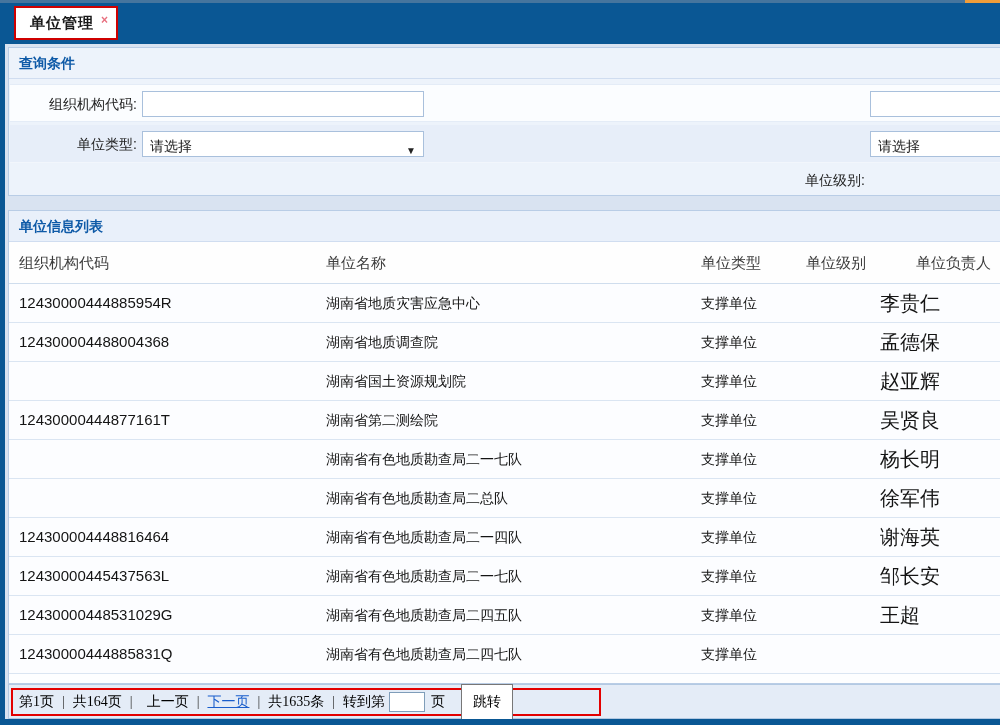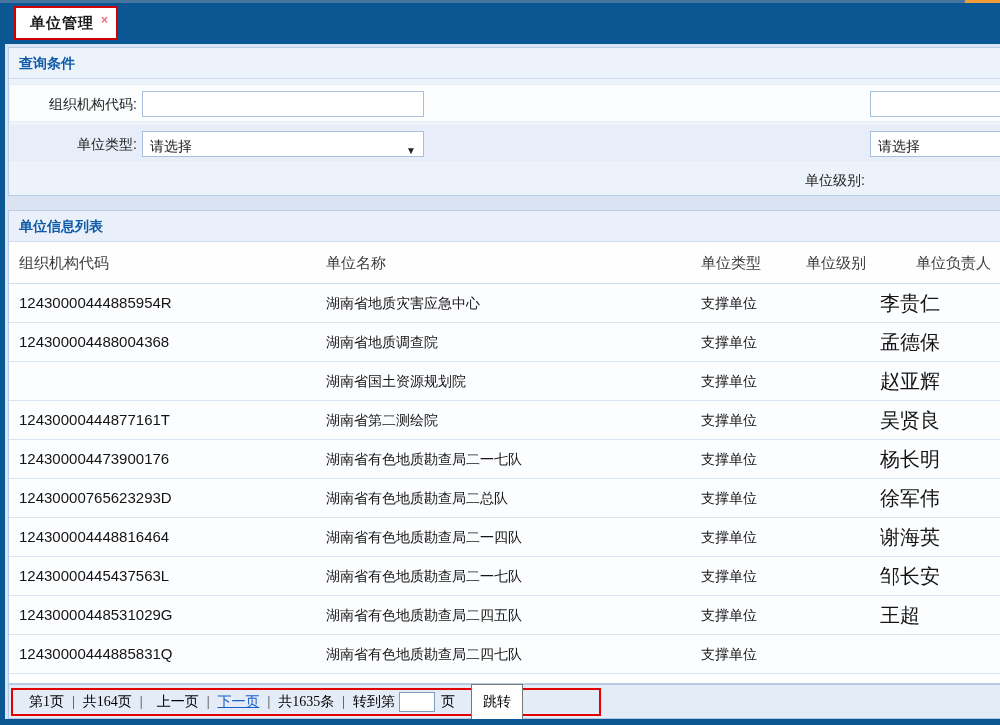--- a/index.html
+++ b/index.html
@@ -57,21 +57,21 @@
   .c1 { left:317px; font-size:14px; }
   .c2 { left:692px; font-size:14px; }
   .c3 { left:797px; font-size:14px; }
   .c4 { left:853px; font-size:20px;margin-left:18px; }
   .h0 { left:10px; } .h1 { left:317px; } .h2 { left:692px; } .h3 { left:797px; } .h4 { left:907px; }
 
   
   .pager { position:absolute; left:8px; top:684px; width:1060px; height:35px; background:#e4ecf7;
            border:1px solid #b3c9e2; }
   .pager-box { position:absolute; left:2px; top:3px; width:590px; height:28px; border:2px solid #e30000;
-               display:flex; align-items:center; padding-left:14px; font-family:"Liberation Serif", serif;
+               display:flex; align-items:center; padding-left:4px; font-family:"Liberation Serif", serif;
                font-size:14px; color:#000; white-space:nowrap; }
   .pg-item { margin:0 2px; }
   .pg-sep { margin:0 6px; color:#333; }
   .pg-next { color:#1a5ecc; text-decoration:underline; cursor:pointer; }
   .pg-prev { cursor:pointer;margin-left:8px; }
   .pg-input { width:36px; height:20px; border:1px solid #7f9db9; background:#fff; margin:0 4px 0 2px;
               font-size:13px; padding:0 3px; font-family:"Liberation Sans", sans-serif; }
   .pg-btn { margin-left:14px; height:36px; padding:0 11px; background:#fff; border:1px solid #777;
             font-family:"Liberation Serif", serif; font-size:14px; color:#000; cursor:pointer; }
 </style>
@@ -145,28 +145,26 @@
           <div class="tcell c4">赵亚辉</div>
         </div>
         <div class="trow">
           <div class="tcell c0">12430000444877161T</div>
           <div class="tcell c1">湖南省第二测绘院</div>
           <div class="tcell c2">支撑单位</div>
           <div class="tcell c3"></div>
           <div class="tcell c4">吴贤良</div>
         </div>
         <div class="trow">
-          <div class="tcell c0">124300004473900176</div>
           <div class="tcell c1">湖南省有色地质勘查局二一七队</div>
           <div class="tcell c2">支撑单位</div>
           <div class="tcell c3"></div>
           <div class="tcell c4">杨长明</div>
         </div>
         <div class="trow">
-          <div class="tcell c0">12430000765623293D</div>
           <div class="tcell c1">湖南省有色地质勘查局二总队</div>
           <div class="tcell c2">支撑单位</div>
           <div class="tcell c3"></div>
           <div class="tcell c4">徐军伟</div>
         </div>
         <div class="trow">
           <div class="tcell c0">124300004448816464</div>
           <div class="tcell c1">湖南省有色地质勘查局二一四队</div>
           <div class="tcell c2">支撑单位</div>
           <div class="tcell c3"></div>

